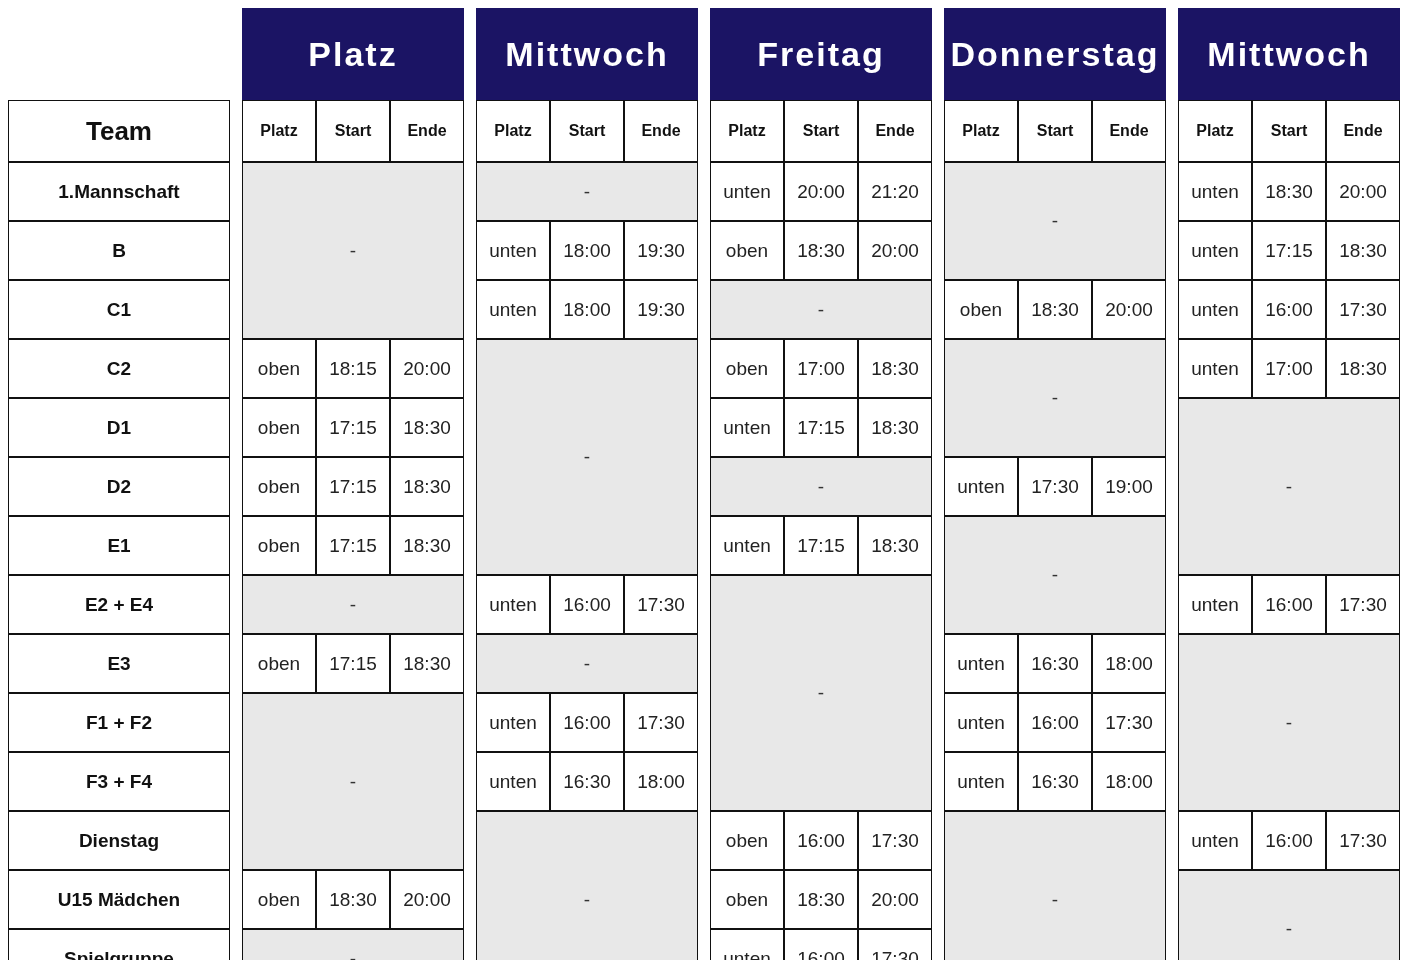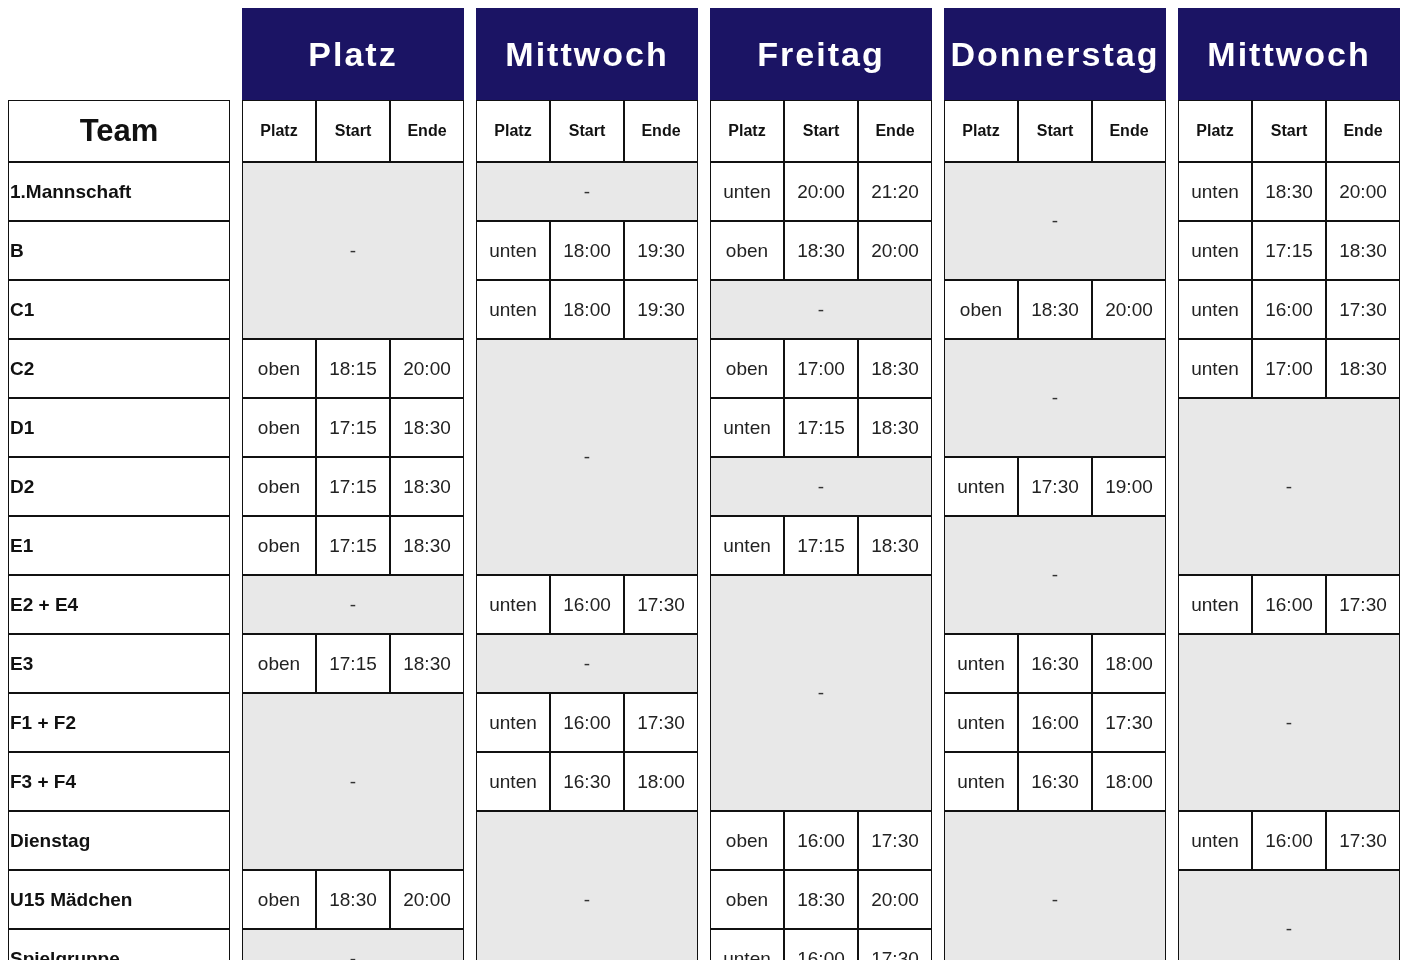--- a/index.html
+++ b/index.html
@@ -45,35 +45,36 @@
   .sub{
     font-size:16px;
     font-weight:bold;
     text-align:center;
     height:58px;
     background:#ffffff;
     border:1px solid #111111;
     vertical-align:middle;
   }
   .sub.team{
-    font-size:31px;
+    font-size:26px;
   }
 
   td.cellv{
     font-size:19px;
     text-align:center;
     height:55px;
     background:#ffffff;
     border:1px solid #111111;
     vertical-align:middle;
     color:#222222;
   }
   td.teamname{
     font-size:19px;
     font-weight:bold;
+    text-align:center;
     height:55px;
     background:#ffffff;
     border:1px solid #111111;
     vertical-align:middle;
   }
   td.blank{
     background:#e8e8e8;
     border:1px solid #111111;
     text-align:center;
     vertical-align:middle;

